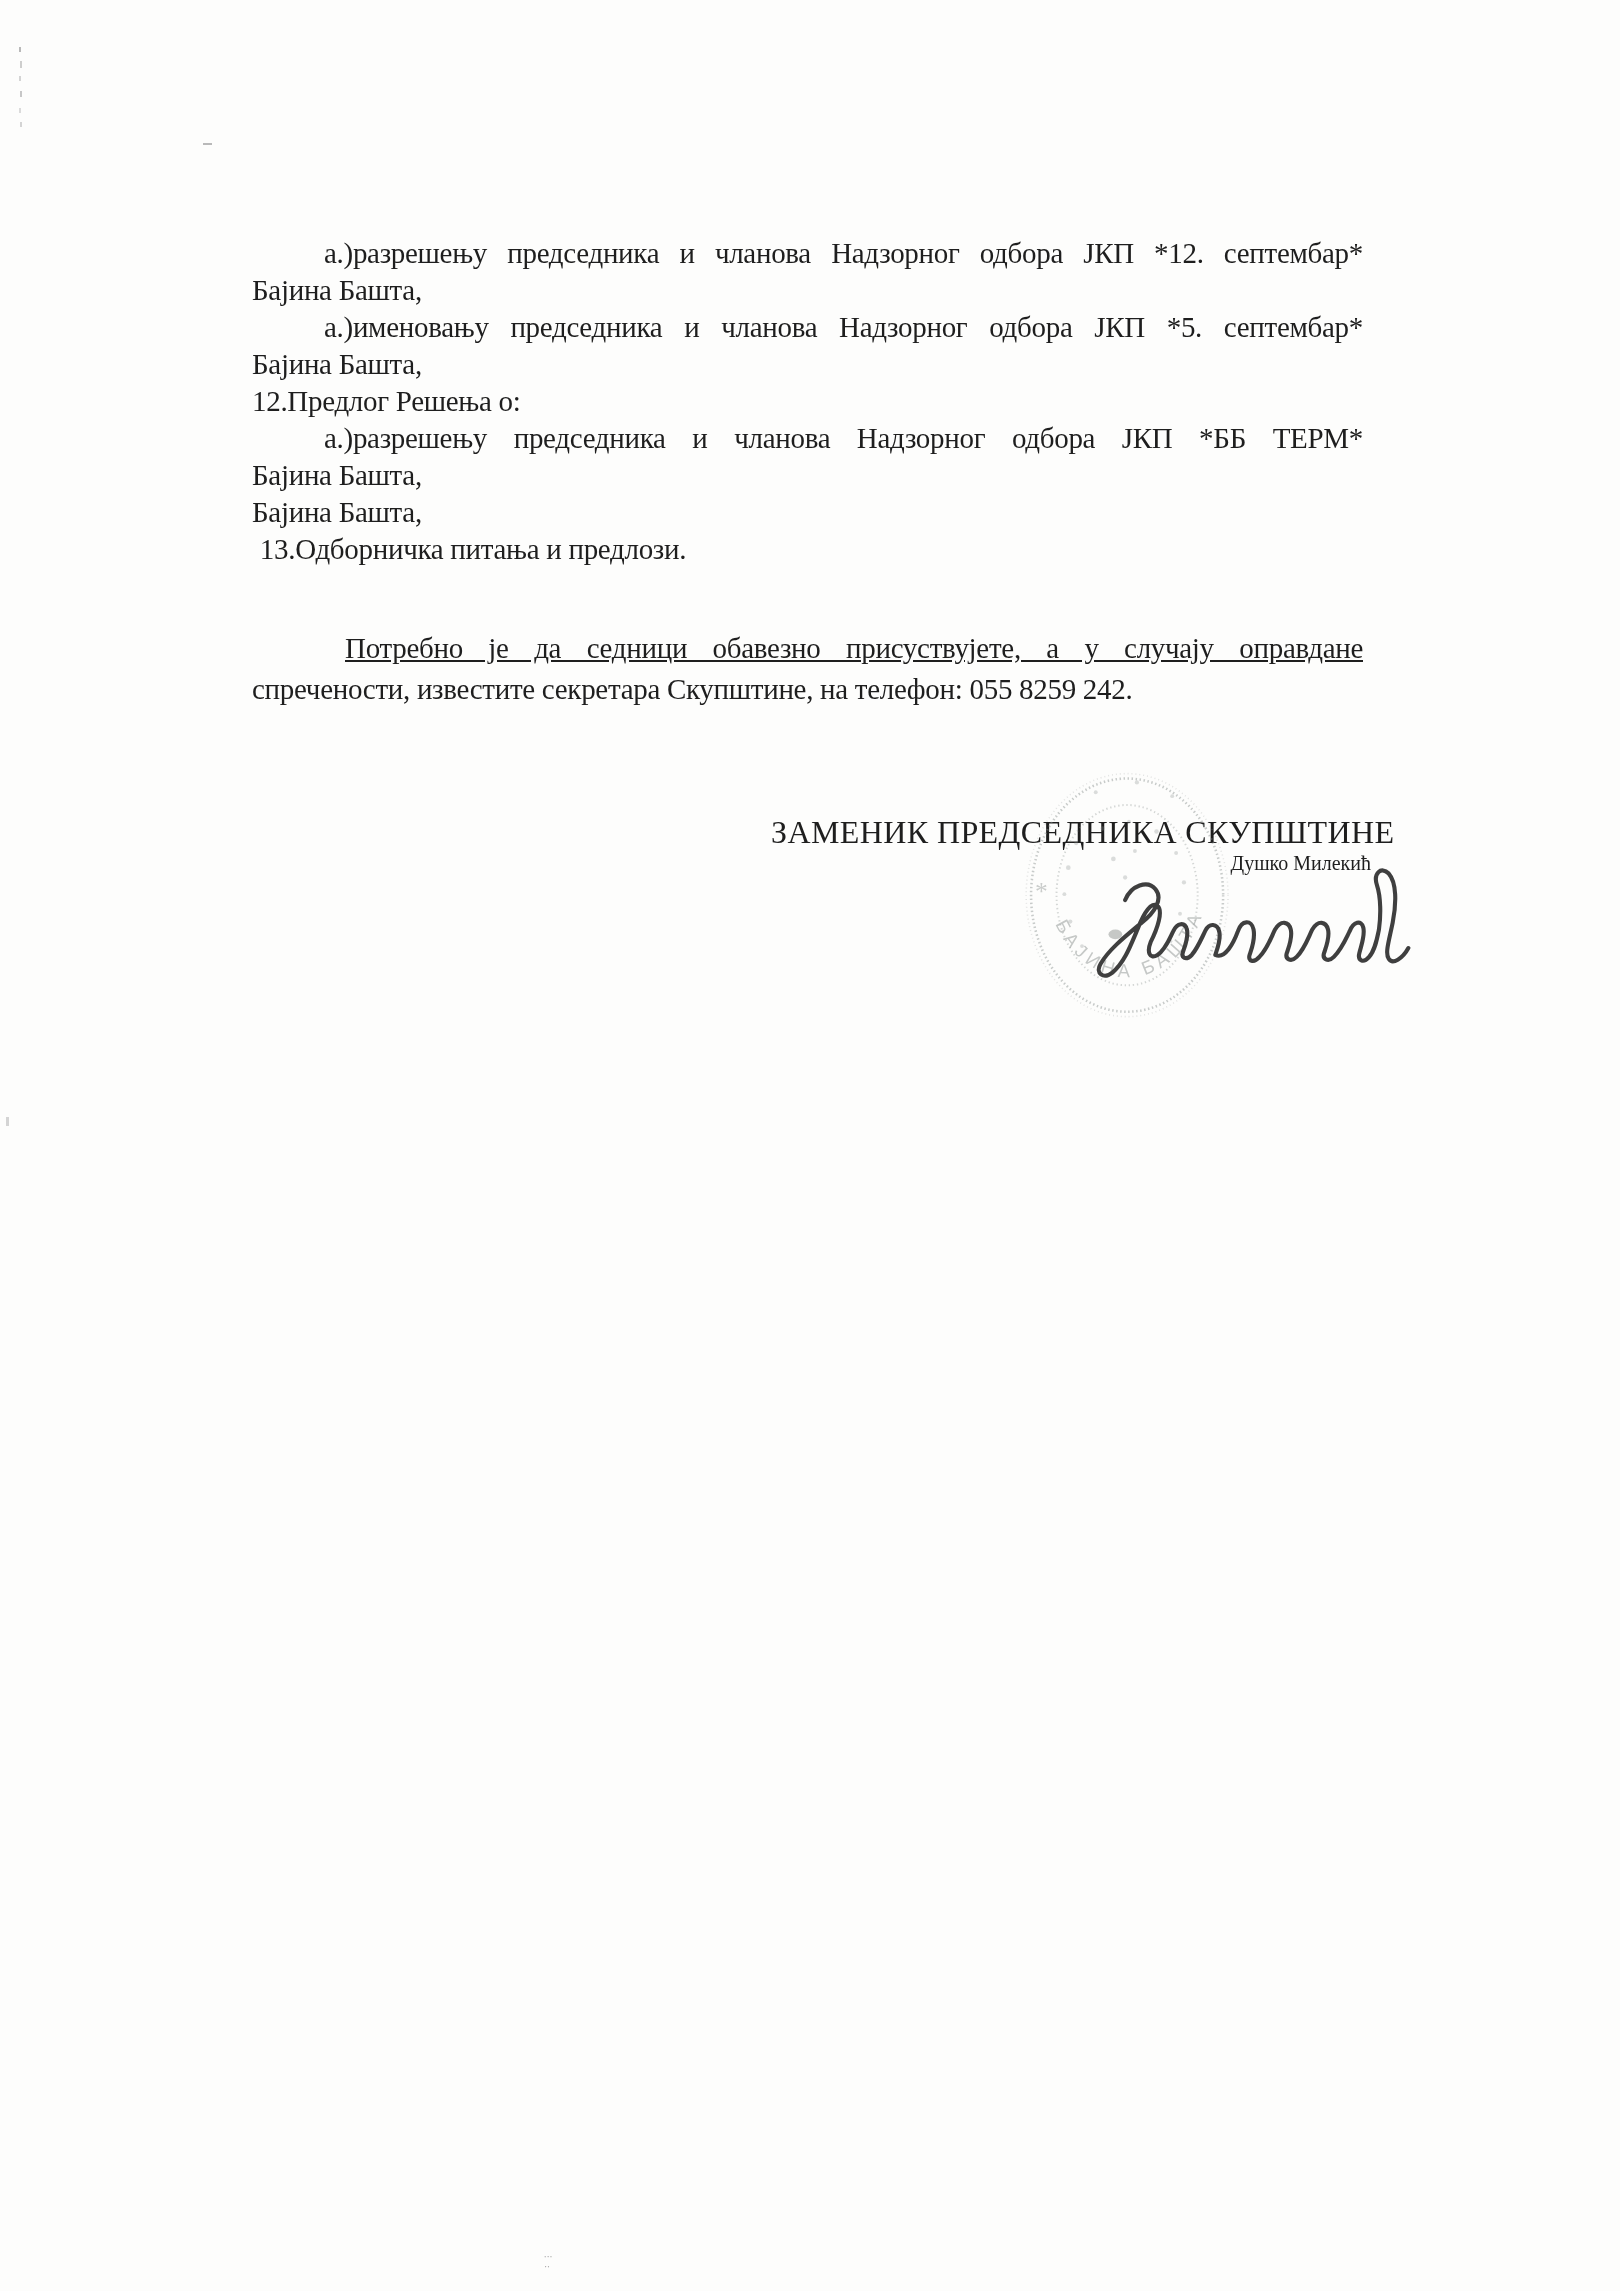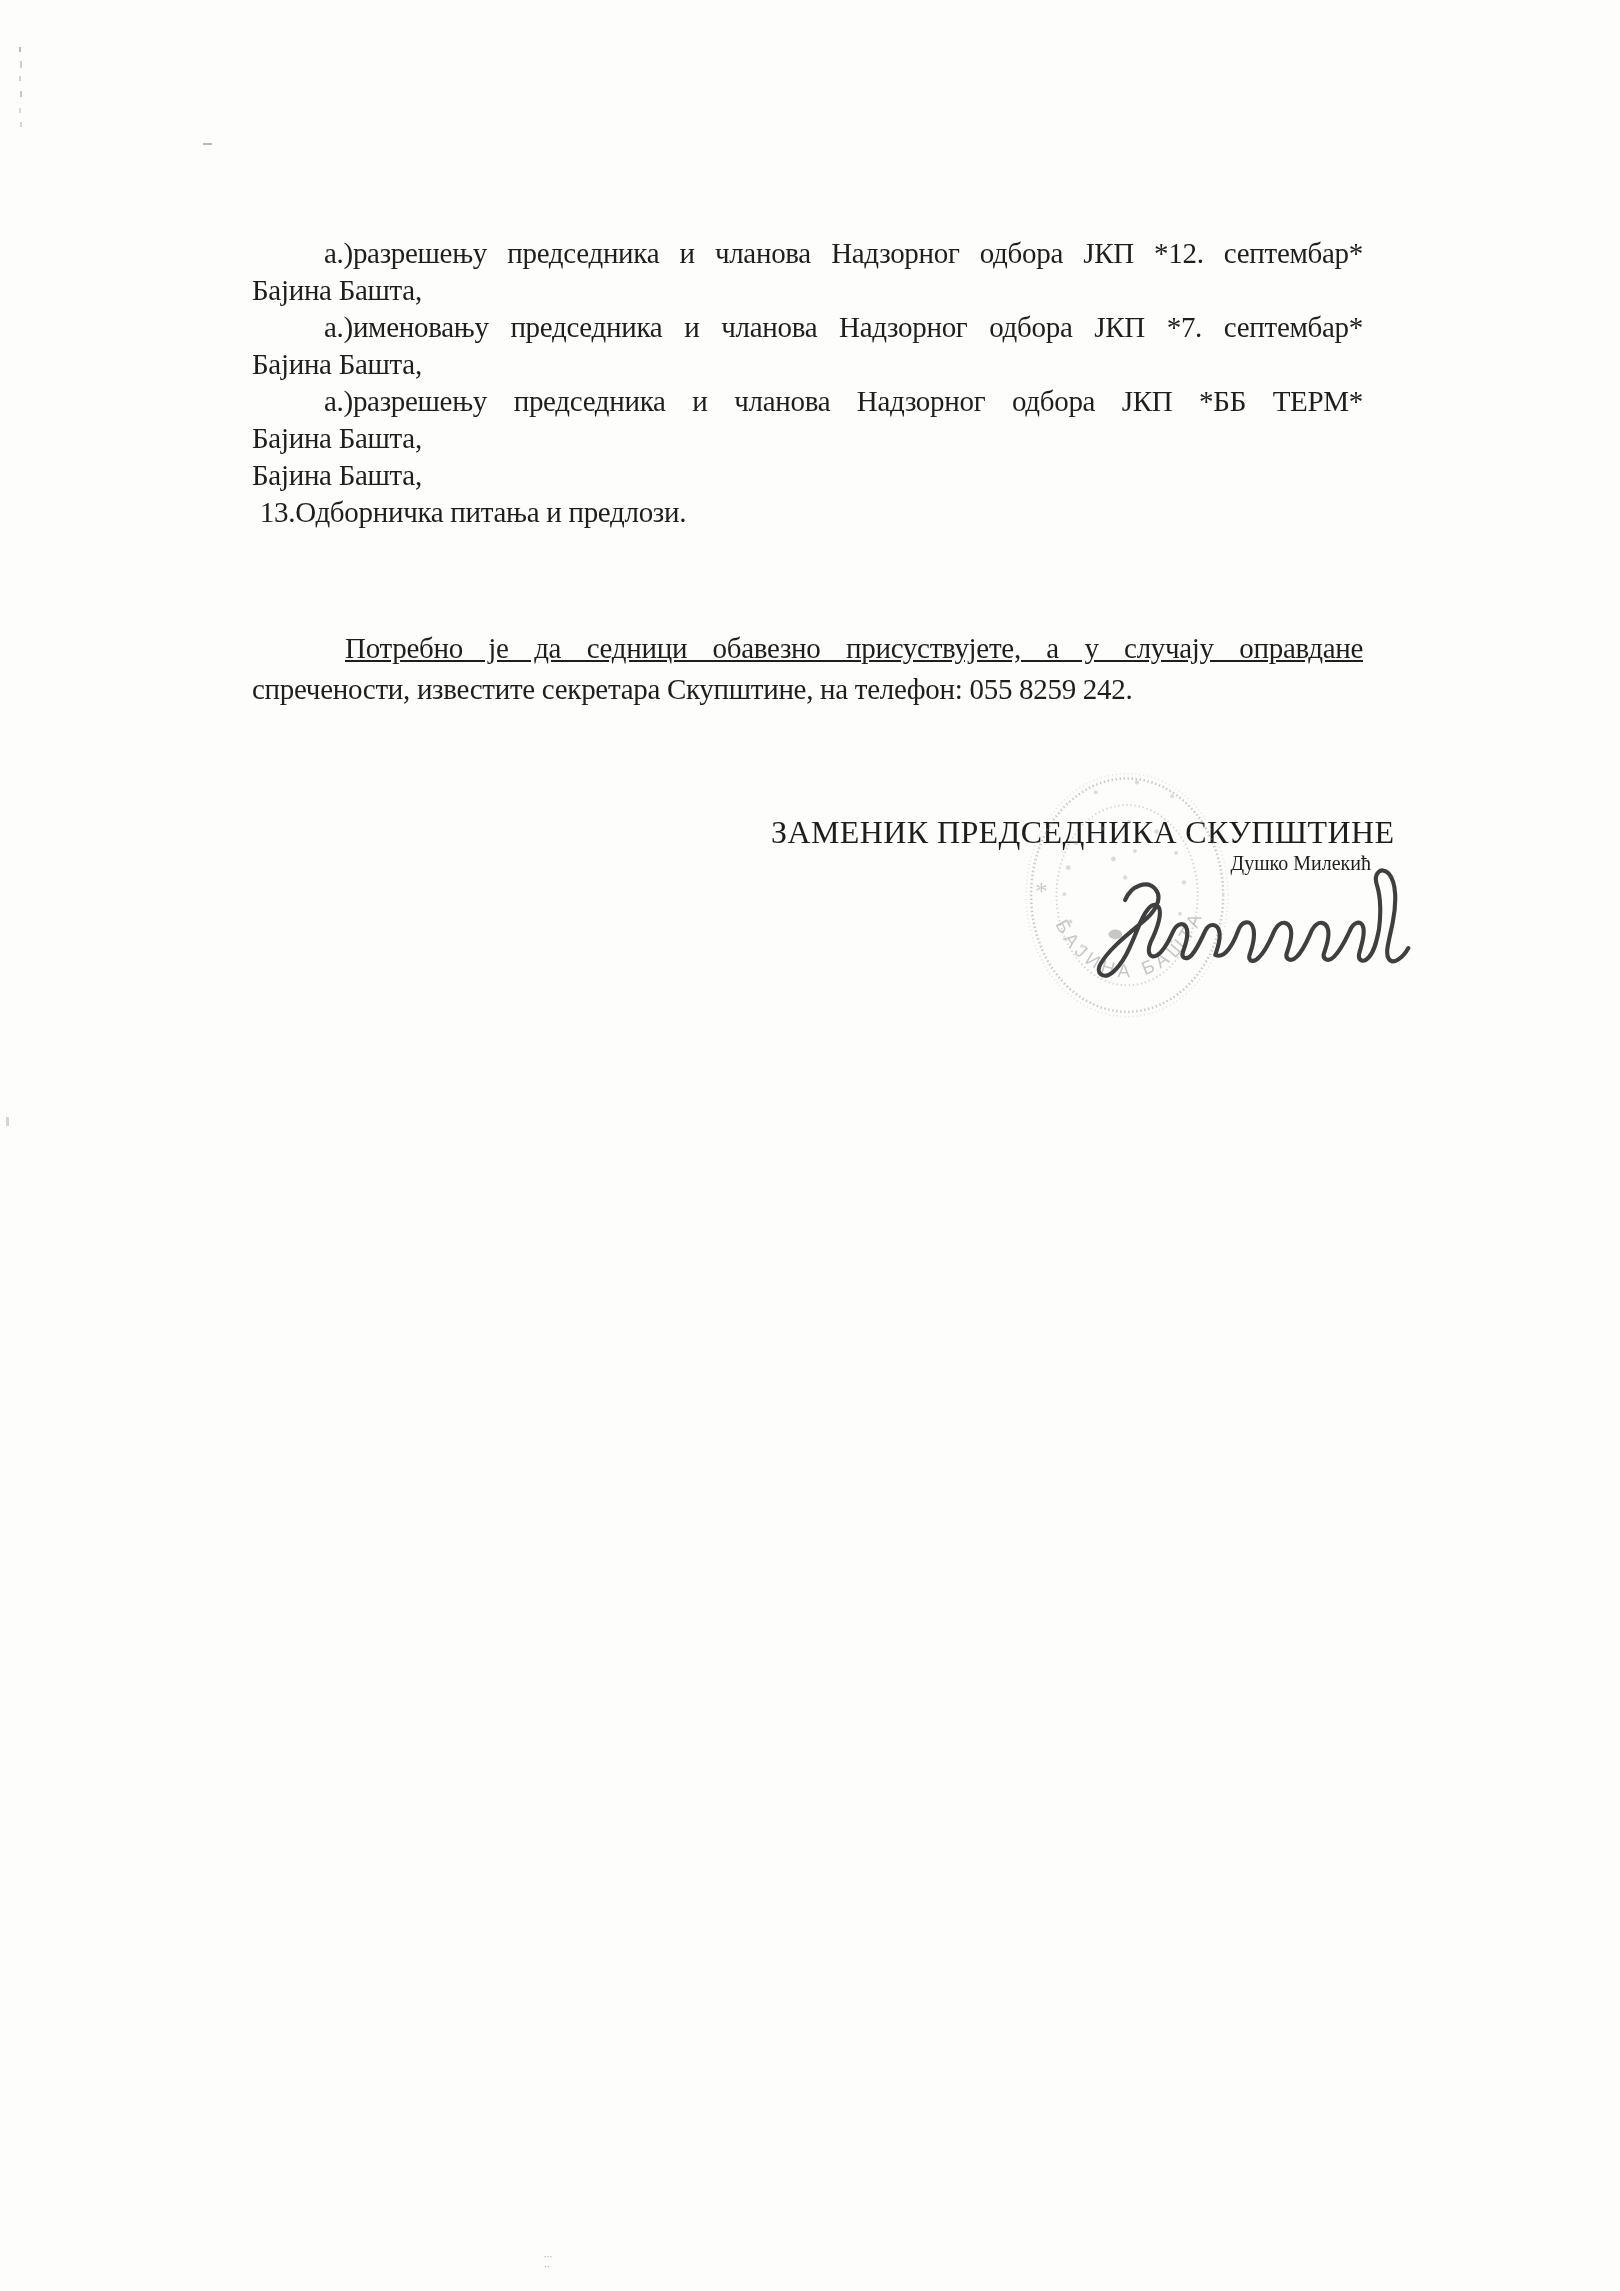--- a/index.html
+++ b/index.html
@@ -52,22 +52,23 @@
   <div class="artifact" style="left:19.6px;top:91px;width:2px;height:5.9px;opacity:.8;"></div>
   <div class="artifact" style="left:18.6px;top:108px;width:2px;height:4.9px;opacity:.5;"></div>
   <div class="artifact" style="left:19.6px;top:122px;width:2px;height:4.9px;opacity:.6;"></div>
   <div class="artifact" style="left:203px;top:143px;width:8.8px;height:2px;"></div>
   <div class="artifact" style="left:5.9px;top:1117px;width:2.9px;height:8.8px;opacity:.6;"></div>
   <div class="speck" style="left:544px;top:2252px;">∙·∙<br>·∙</div>
 
   <div class="agenda">
     <div class="line j">а.)разрешењу председника и чланова Надзорног одбора ЈКП *12. септембар*</div>
     <div class="line">Бајина Башта,</div>
-    <div class="line j">а.)именовању председника и чланова Надзорног одбора ЈКП *7. септембар*</div>
+    <div class="line j">а.)именовању председника и чланова Надзорног одбора ЈКП *5. септембар*</div>
     <div class="line">Бајина Башта,</div>
+    <div class="line">12.Предлог Решења о:</div>
     <div class="line j">а.)разрешењу председника и чланова Надзорног одбора ЈКП *ББ ТЕРМ*</div>
     <div class="line">Бајина Башта,</div>
     <div class="line">Бајина Башта,</div>
     <div class="line num13">13.Одборничка питања и предлози.</div>
   </div>
 
   <div class="closing">
     <div class="p1">Потребно је да седници обавезно присуствујете, а у случају оправдане</div>
     <div class="p2">спречености, известите секретара Скупштине, на телефон: 055 8259 242.</div>
   </div>

